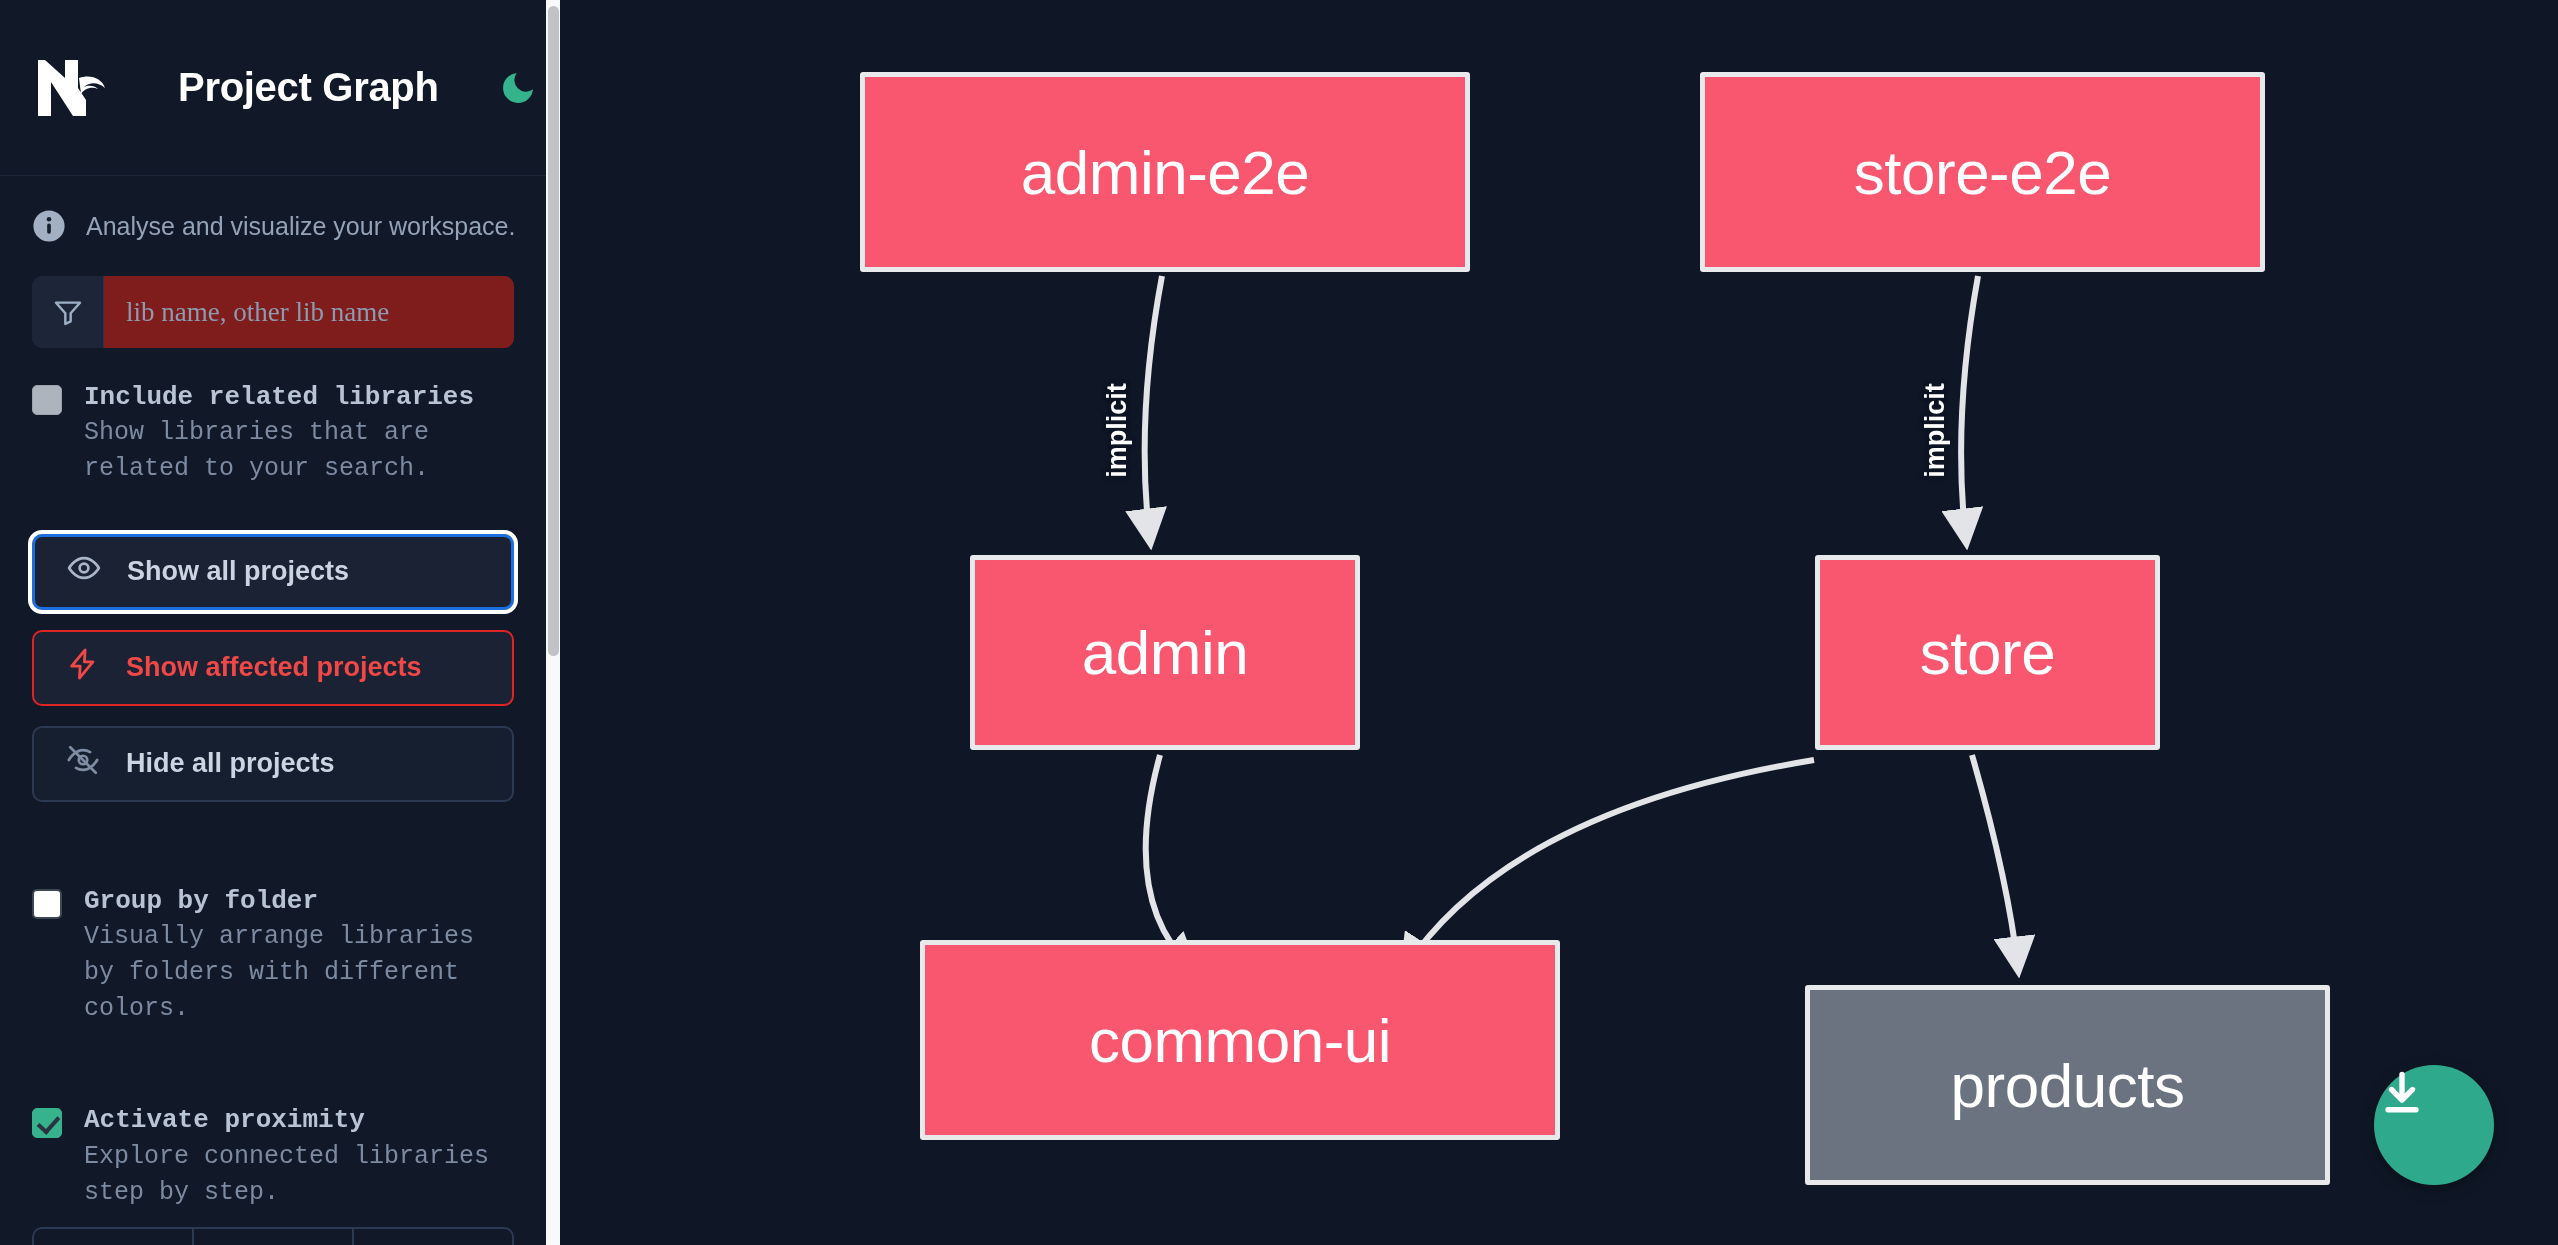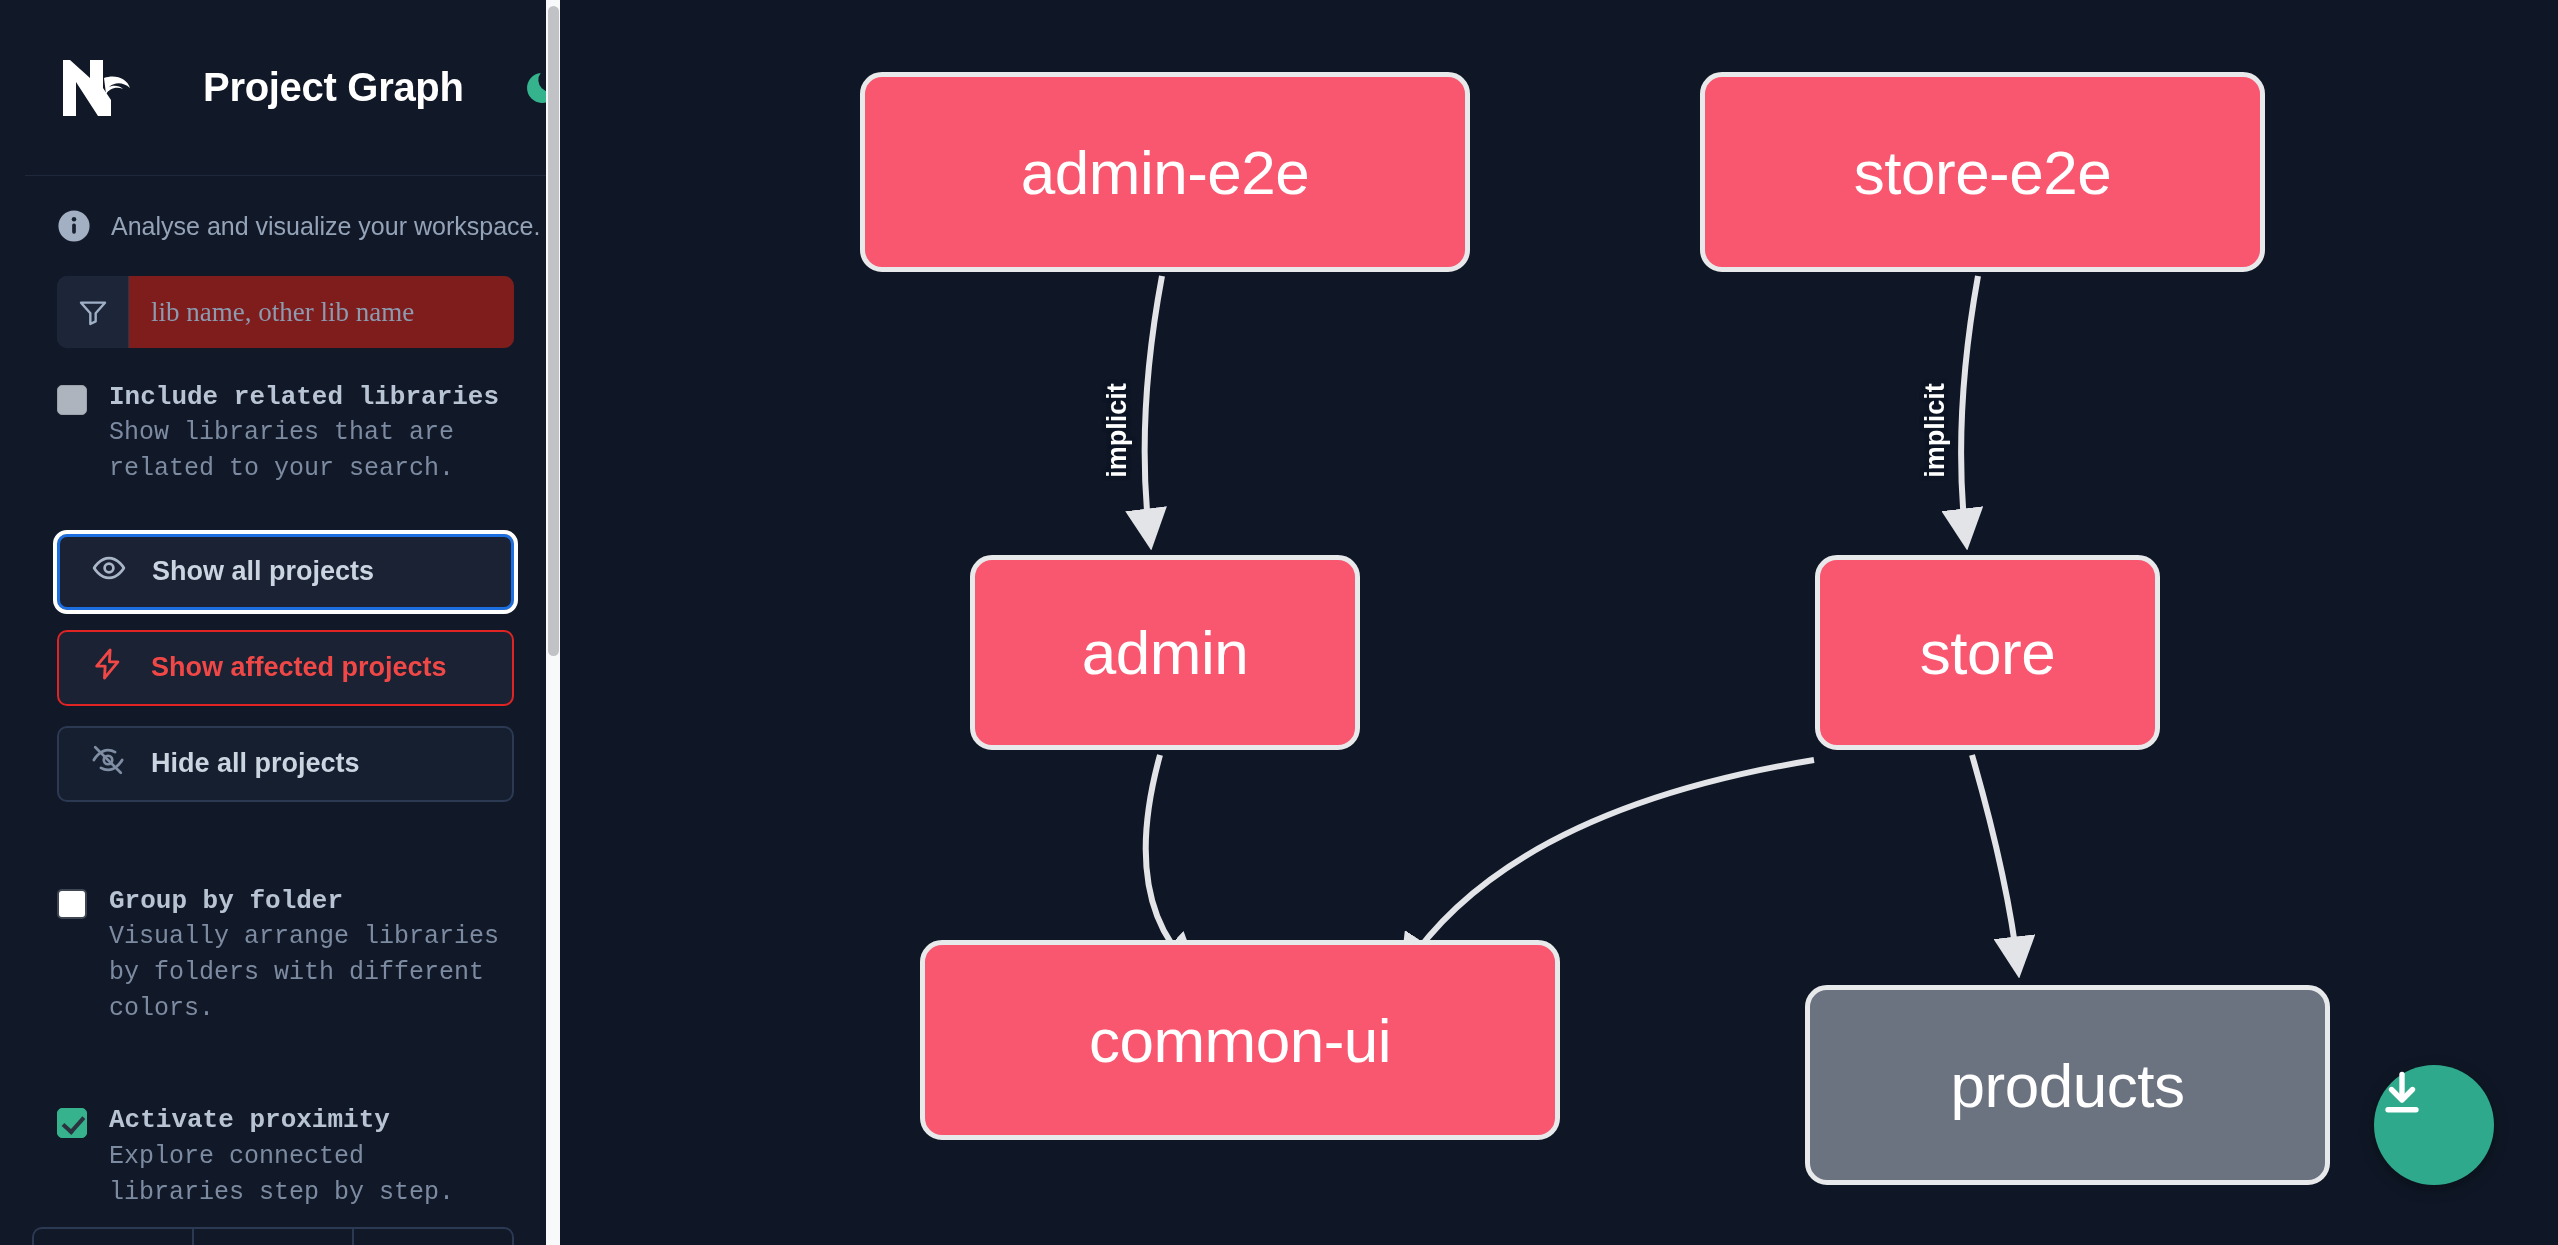--- a/index.html
+++ b/index.html
@@ -12,21 +12,21 @@
   .app { position: relative; width: 2558px; height: 1245px; display: flex; }
 
   
   .sidebar {
     position: relative;
     width: 560px; height: 1245px;
     background: #111827;
     flex: 0 0 560px;
     overflow: hidden;
   }
-  .sidebar-inner { position: relative; width: 546px; height: 100%; padding-left: 25px; }
+  .sidebar-inner { position: relative; width: 546px; height: 100%; }
 
   .side-header {
     height: 176px;
     display: flex; align-items: center;
     padding-left: 32px;
     border-bottom: 1px solid #1E293B;
     gap: 0;
   }
   .nx-logo { width: 84px; height: 64px; flex: 0 0 84px; }
   .app-title {
@@ -109,21 +109,21 @@
     background: #C0C2C6; border-radius: 6px;
   }
 
   
   .graph {
     position: relative; flex: 1; height: 1245px; background: #0F1726;
     overflow: hidden;
   }
   .graph svg { position: absolute; left: 0; top: 0; }
   .node {
-    position: absolute; border-radius: 22px; border: 5px solid #E8E9EB;
+    position: absolute; border-radius: 3px; border: 5px solid #E8E9EB;
     display: flex; align-items: center; justify-content: center;
     color: #FFFFFF; font-size: 62px; font-weight: 400;
     font-family: "Liberation Sans", sans-serif;
     cursor: pointer; letter-spacing: -0.5px;
   }
   .node.pink { background: #F9566F; }
   .node.gray { background: #6B7280; }
 
   .edge-label {
     position: absolute; color: #FFFFFF; font-size: 27px; font-weight: 700;

